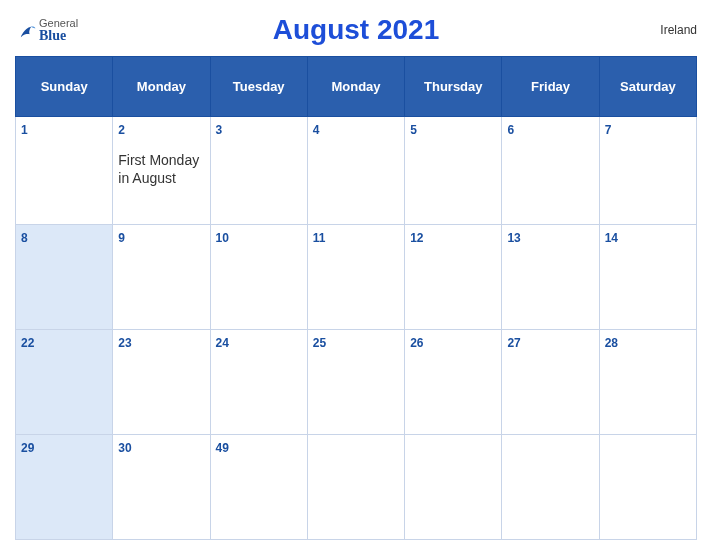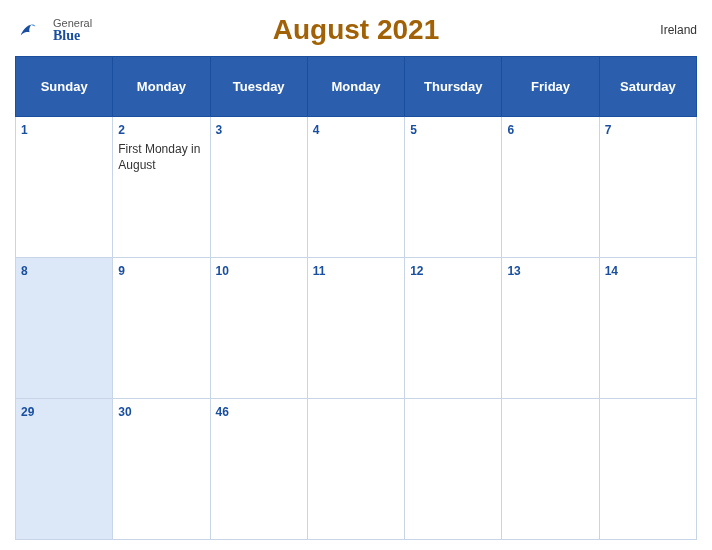--- a/index.html
+++ b/index.html
@@ -21,22 +21,22 @@
       justify-content: center;
       position: relative;
       margin-bottom: 6px;
       padding: 4px 0;
     }
 
     .logo {
       position: absolute;
       left: 0;
       display: flex;
-      align-items: center;
-      gap: 16px;
+      align-items: flex-end;
+      gap: 2px;
     }
 
     .logo-text {
       display: flex;
       flex-direction: column;
       line-height: 1;
     }
 
     .logo-general {
       font-size: 11px;
@@ -51,21 +51,21 @@
       font-family: Liberation Serif, serif;
     }
 
     .logo-bird {
       width: 22px;
       height: 22px;
     }
 
     .title {
       font-size: 28px;
-      color: #a16207;
+      color: #1d4ed8;
       font-weight: bold;
       text-align: center;
     }
 
     .country {
       position: absolute;
       right: 0;
       font-size: 12px;
       color: #333;
     }
@@ -99,23 +99,23 @@
       background-color: #dce8f8;
     }
 
     .day-num {
       font-size: 12px;
       color: #1a4fa0;
       font-weight: bold;
     }
 
     .holiday-text {
-      font-size: 12px;
+      font-size: 14px;
       color: #333;
-      margin-top: 4px;
+      margin-top: 13px;
       line-height: 1.3;
     }
   </style>
 </head>
 <body>
 
 <div class="header">
   <div class="logo">
     <svg class="logo-bird" viewBox="0 0 30 30">
       <path d="M8,22 C8,22 12,10 22,8 C22,8 18,14 20,18 C20,18 14,16 8,22Z" fill="#1a4fa0"></path>
@@ -155,22 +155,31 @@
       <tr>
         <td class="blue-bg"><span class="day-num">8</span></td>
         <td><span class="day-num">9</span></td>
         <td><span class="day-num">10</span></td>
         <td><span class="day-num">11</span></td>
         <td><span class="day-num">12</span></td>
         <td><span class="day-num">13</span></td>
         <td><span class="day-num">14</span></td>
       </tr>
       <tr>
+        <td class="blue-bg"><span class="day-num">22</span></td>
+        <td><span class="day-num">23</span></td>
+        <td><span class="day-num">24</span></td>
+        <td><span class="day-num">25</span></td>
+        <td><span class="day-num">26</span></td>
+        <td><span class="day-num">27</span></td>
+        <td><span class="day-num">28</span></td>
+      </tr>
+      <tr>
         <td class="blue-bg"><span class="day-num">29</span></td>
         <td><span class="day-num">30</span></td>
-        <td><span class="day-num">46</span></td>
+        <td><span class="day-num">49</span></td>
         <td></td>
         <td></td>
         <td></td>
         <td></td>
       </tr>
     </tbody>
 </table>
 
 </body></html>

